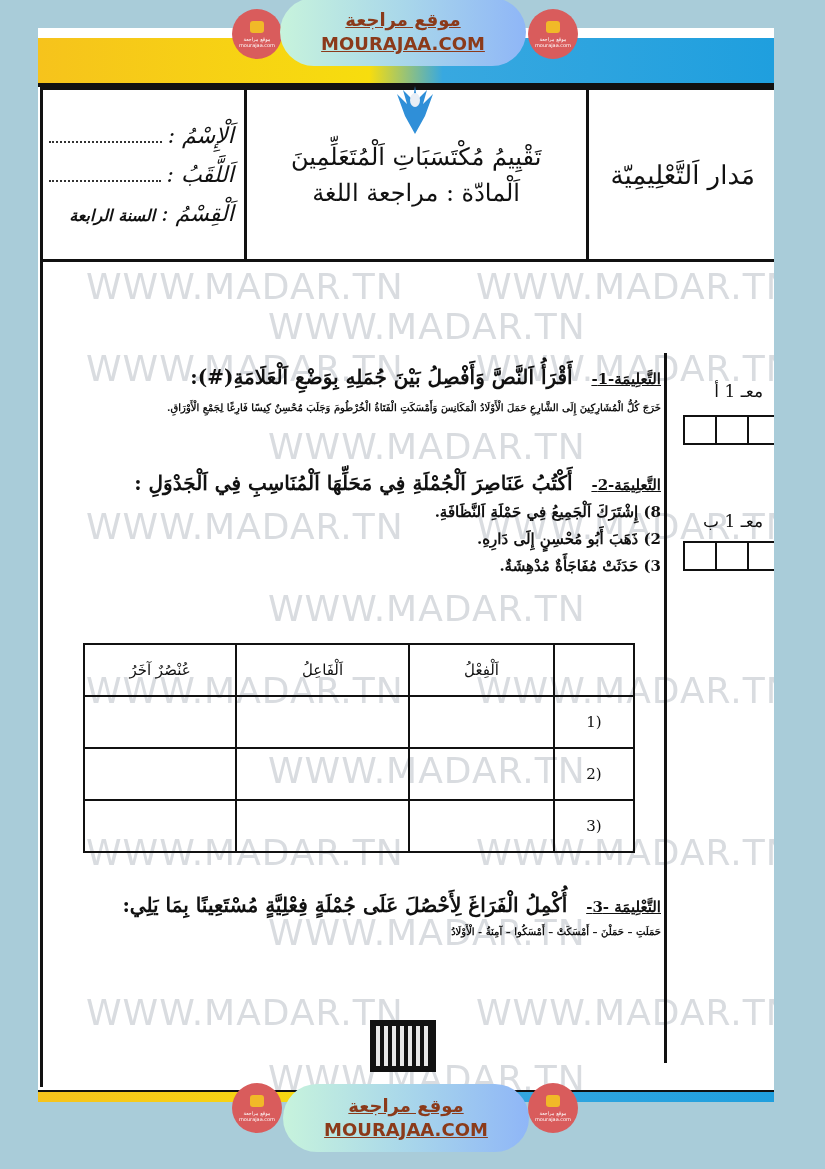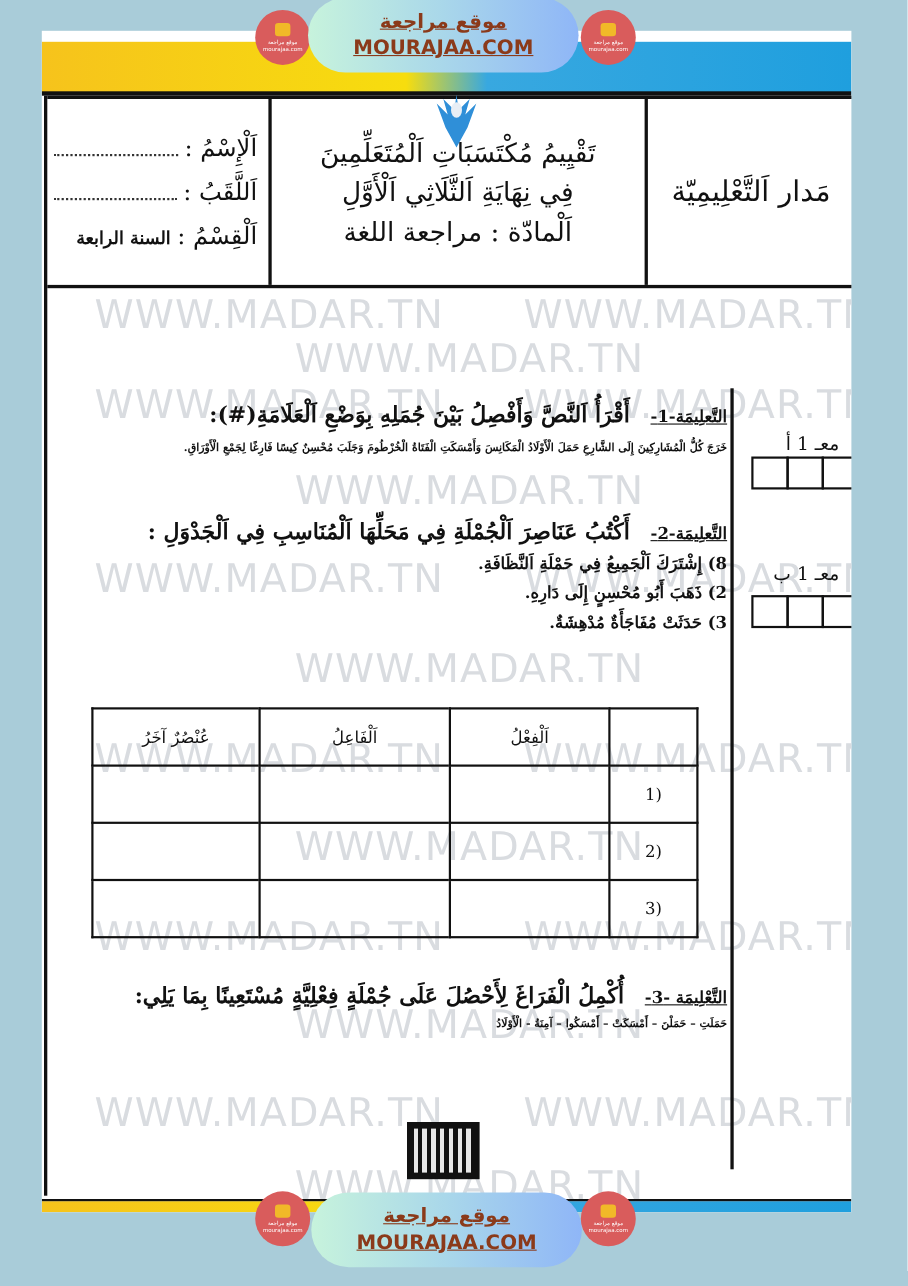--- a/index.html
+++ b/index.html
@@ -44,21 +44,21 @@
     border-bottom: 3px solid #111;
     display: flex; flex-direction: row-reverse;
     direction: rtl;
   }
   .hdr-cell {
     height: 100%;
     display: flex; flex-direction: column; justify-content: center; align-items: center;
   }
   .hdr-school { width: 205px; border-left: 3px solid #111; gap: 16px; }
   .hdr-title { width: 366px; border-left: 3px solid #111; gap: 8px; }
-  .hdr-info { width: 214px; align-items: stretch; padding: 8px 10px 8px 6px; gap: 14px; }
+  .hdr-info { width: 214px; align-items: stretch; padding: 8px 10px 8px 6px; gap: 14px; font-style: italic; }
   .t-school { font-size: 26px; }
   .t-year { font-size: 26px; direction: ltr; }
   .t-title { font-size: 24px; }
   .info-row { display: flex; direction: rtl; align-items: baseline; gap: 6px; font-size: 22px; white-space: nowrap; }
   .info-row .val { font-size: 16px; font-weight: bold; }
   .dots { flex: 1; border-bottom: 2px dotted #333; height: 12px; }
   
   .test-title {
     position: absolute; left: 0; top: 178px; width: 734px; height: 88px;
     display: flex; justify-content: center; align-items: center;
@@ -166,21 +166,20 @@
   <div class="watermark" style="left:230px; top:1030px;">WWW.MADAR.TN</div>
 
   <div class="sheet layer">
 
     <div class="hdr" style="flex-direction:row;">
       <div class="hdr-cell hdr-school">
         <div class="t-school">مَدار اَلتَّعْلِيمِيّة</div>
       </div>
       <div class="hdr-cell hdr-title">
         <div class="t-title">تَقْيِيمُ مُكْتَسَبَاتِ اَلْمُتَعَلِّمِينَ</div>
-        <div class="t-title">فِي نِهَايَةِ اَلثَّلَاثِي اَلْأَوَّلِ</div>
         <div class="t-title">اَلْمادّة : مراجعة اللغة</div>
       </div>
       <div class="hdr-cell hdr-info">
         <div class="info-row">
           <span>اَلْإِسْمُ :</span>
           <span class="dots"></span>
         </div>
         <div class="info-row">
           <span>اَللَّقَبُ :</span>
           <span class="dots"></span>
@@ -189,21 +188,21 @@
           <span>اَلْقِسْمُ :</span>
           <span class="val">السنة الرابعة</span>
         </div>
       </div>
     </div>
 
 
     <div class="body">
       <div class="vline"></div>
 
-      <div class="crit" style="top:40px;">معـ 1 أ</div>
+      <div class="crit" style="top:28px;">معـ 1 أ</div>
       <div class="crit-boxes" style="top:62px;">
           <span></span>
           <span></span>
           <span></span>
         </div>
       <div class="crit" style="top:158px;">معـ 1 ب</div>
       <div class="crit-boxes" style="top:188px;">
           <span></span>
           <span></span>
           <span></span>

